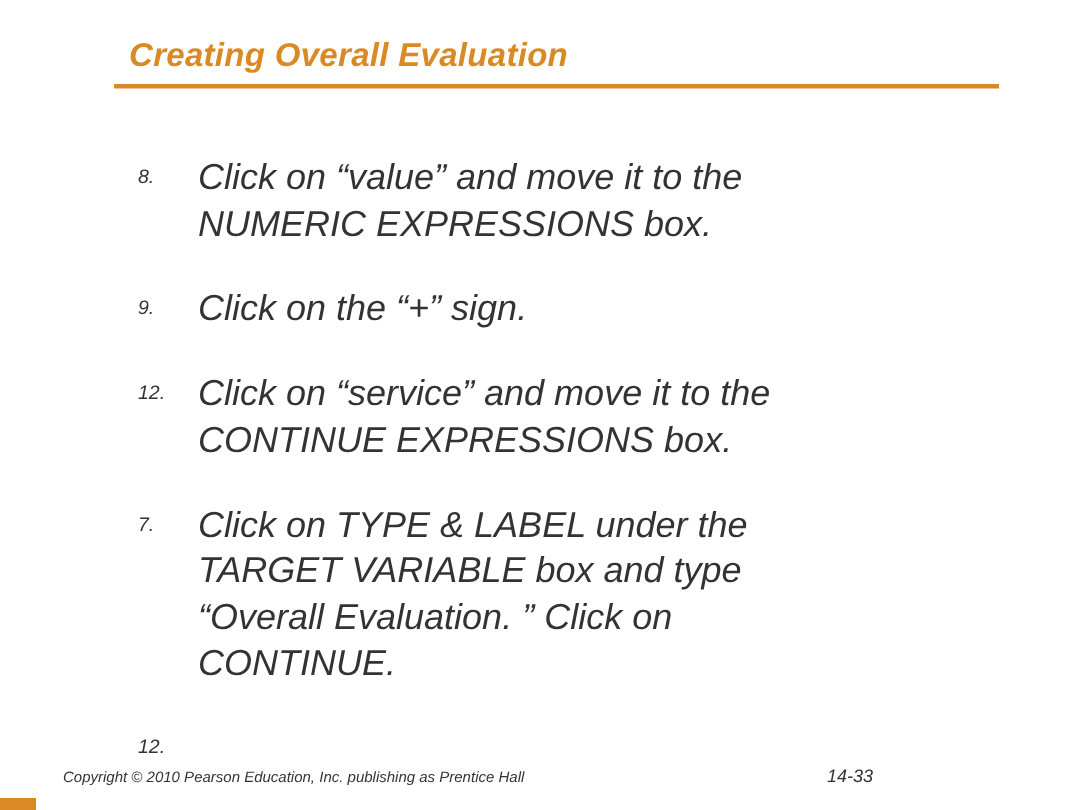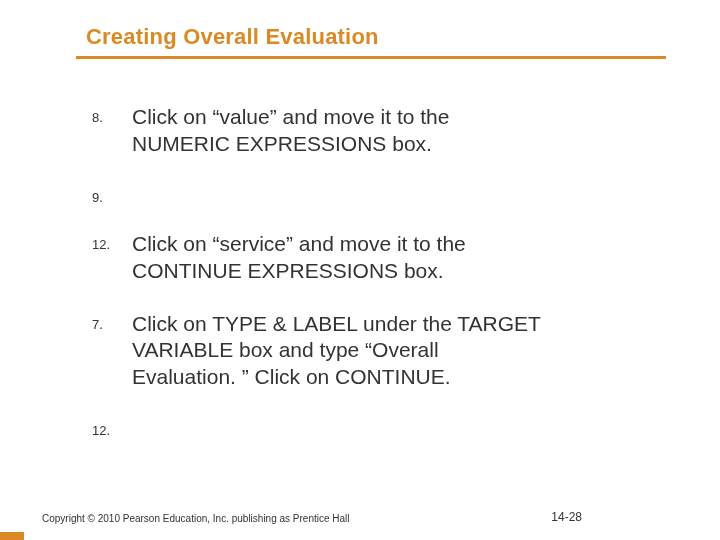--- a/index.html
+++ b/index.html
@@ -10,20 +10,21 @@
     background: #ffffff;
     font-family: Verdana, Geneva, sans-serif;
     overflow: hidden;
     position: relative;
   }
   .slide {
     width: 612px;
     height: 540px;
     position: relative;
     box-sizing: border-box;
+    font-style: italic;
   }
   .title-area {
     position: absolute;
     top: 24px;
     left: 86px;
     right: 40px;
   }
   .title-text {
     font-size: 22px;
     font-weight: bold;
@@ -51,21 +52,21 @@
     align-items: flex-start;
     margin-bottom: 26px;
   }
   .num {
     min-width: 40px;
     font-size: 13px;
     color: #333;
     padding-top: 6px;
   }
   .txt {
-    font-size: 21px;
+    font-size: 24px;
     color: #333;
     line-height: 1.28;
   }
   .footer {
     position: absolute;
     bottom: 16px;
     left: 42px;
     right: 30px;
     display: flex;
     justify-content: space-between;
@@ -102,20 +103,21 @@
   <div class="list-wrap">
     <div class="list">
 
       <div class="li">
         <div class="num">8.</div>
         <div class="txt">Click on “value” and move it to the NUMERIC EXPRESSIONS box.</div>
       </div>
 
       <div class="li">
         <div class="num">9.</div>
+        <div class="txt">Click on the “+” sign.</div>
       </div>
 
       <div class="li">
         <div class="num">12.</div>
         <div class="txt">Click on “service” and move it to the CONTINUE EXPRESSIONS box.</div>
       </div>
 
       <div class="li">
         <div class="num">7.</div>
         <div class="txt">Click on TYPE &amp; LABEL under the TARGET VARIABLE box and type “Overall Evaluation. ”  Click on CONTINUE.</div>
@@ -123,18 +125,18 @@
 
       <div class="li">
         <div class="num">12.</div>
       </div>
 
     </div>
   </div>
 
   <div class="footer">
     <div class="copyright">Copyright © 2010 Pearson Education, Inc. publishing as Prentice Hall</div>
-    <div class="pagenum">14-28</div>
+    <div class="pagenum">14-33</div>
   </div>
 
   <div class="corner-accent"></div>
 
 </div>
 
 </body></html>

